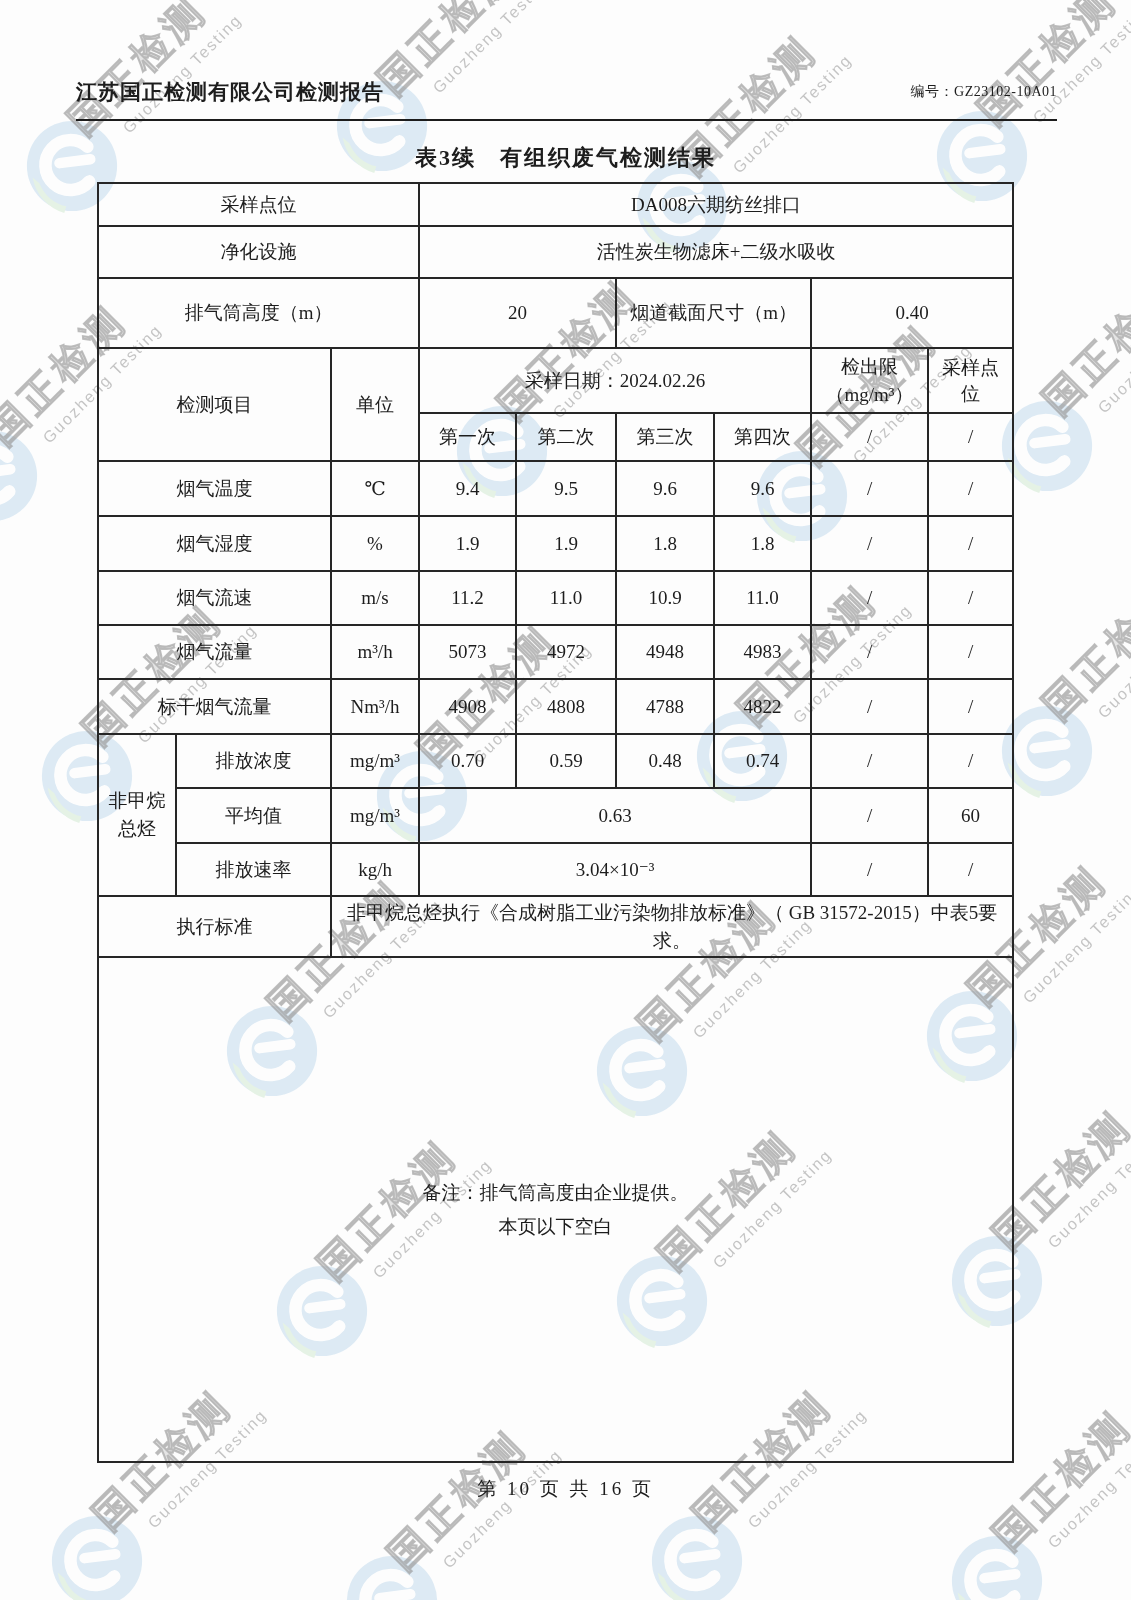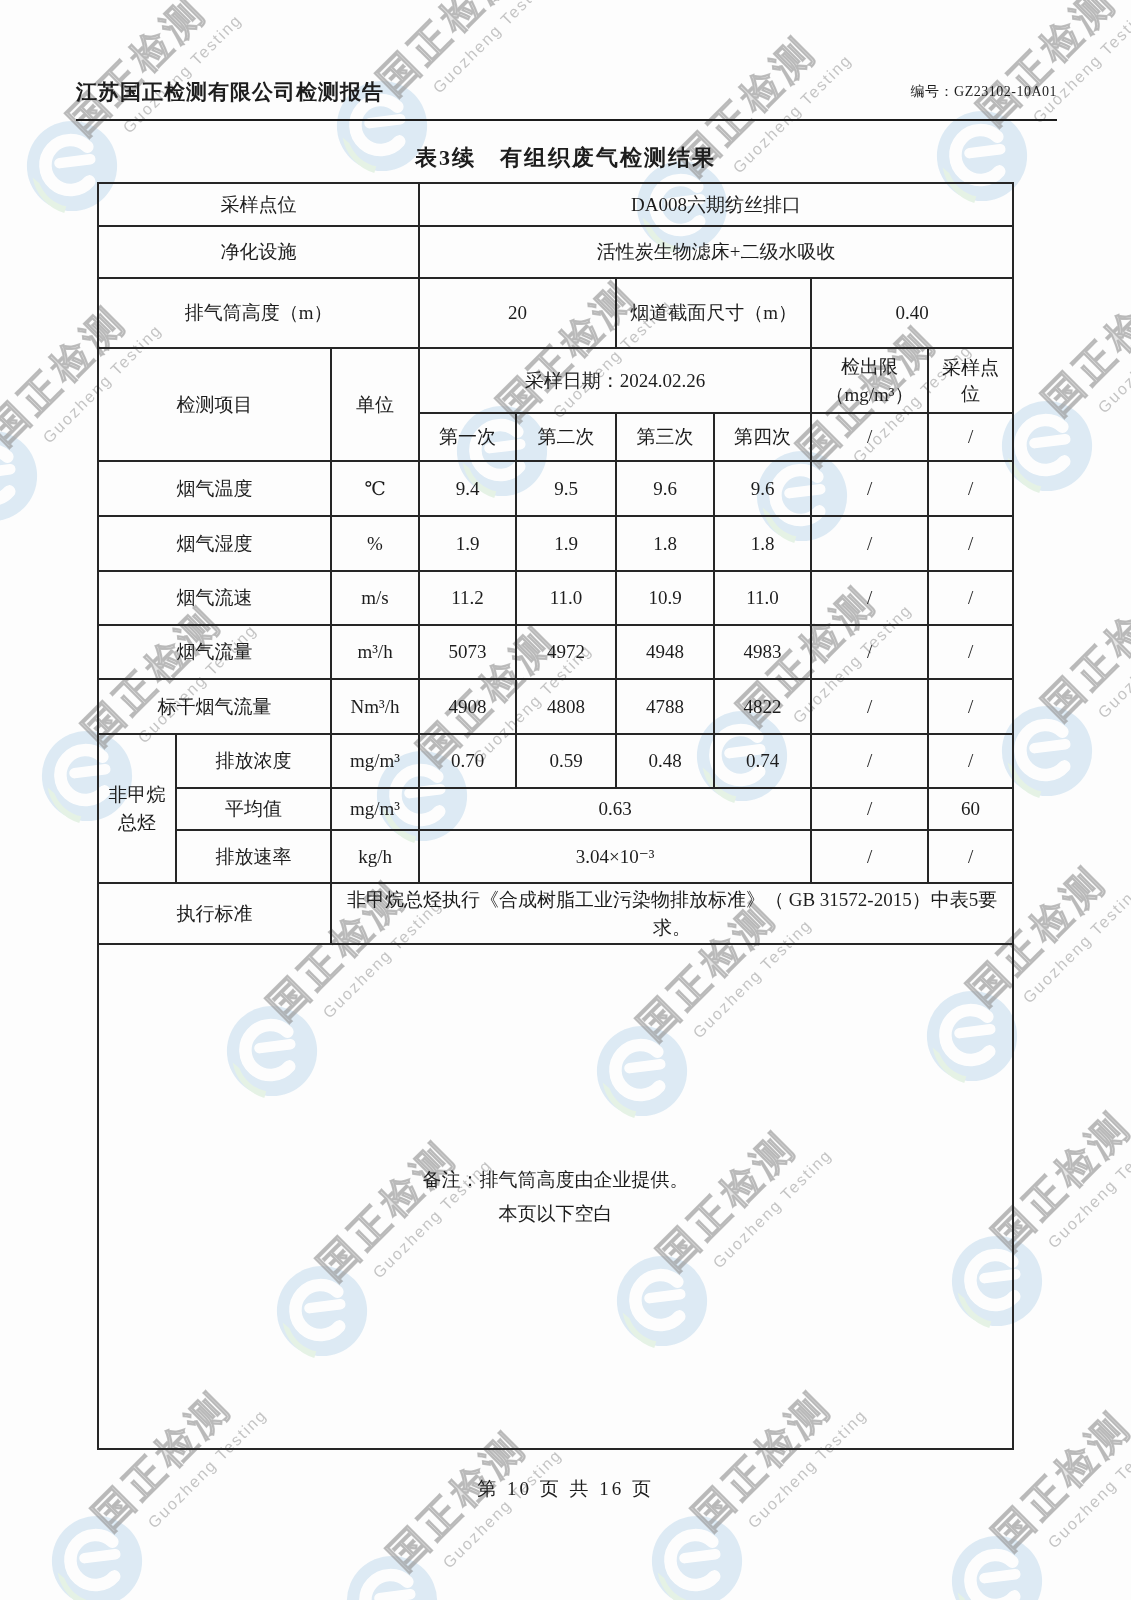--- a/index.html
+++ b/index.html
@@ -517,21 +517,21 @@
 总烃</td>
           <td>排放浓度</td>
           <td>mg/m³</td>
           <td>0.70</td>
           <td>0.59</td>
           <td>0.48</td>
           <td>0.74</td>
           <td>/</td>
           <td>/</td>
         </tr>
-        <tr style="height:42px">
+        <tr style="height:55px">
           <td>平均值</td>
           <td>mg/m³</td>
           <td colspan="4">0.63</td>
           <td>/</td>
           <td>60</td>
         </tr>
         <tr style="height:53px">
           <td>排放速率</td>
           <td>kg/h</td>
           <td colspan="4">3.04×10⁻³</td>

